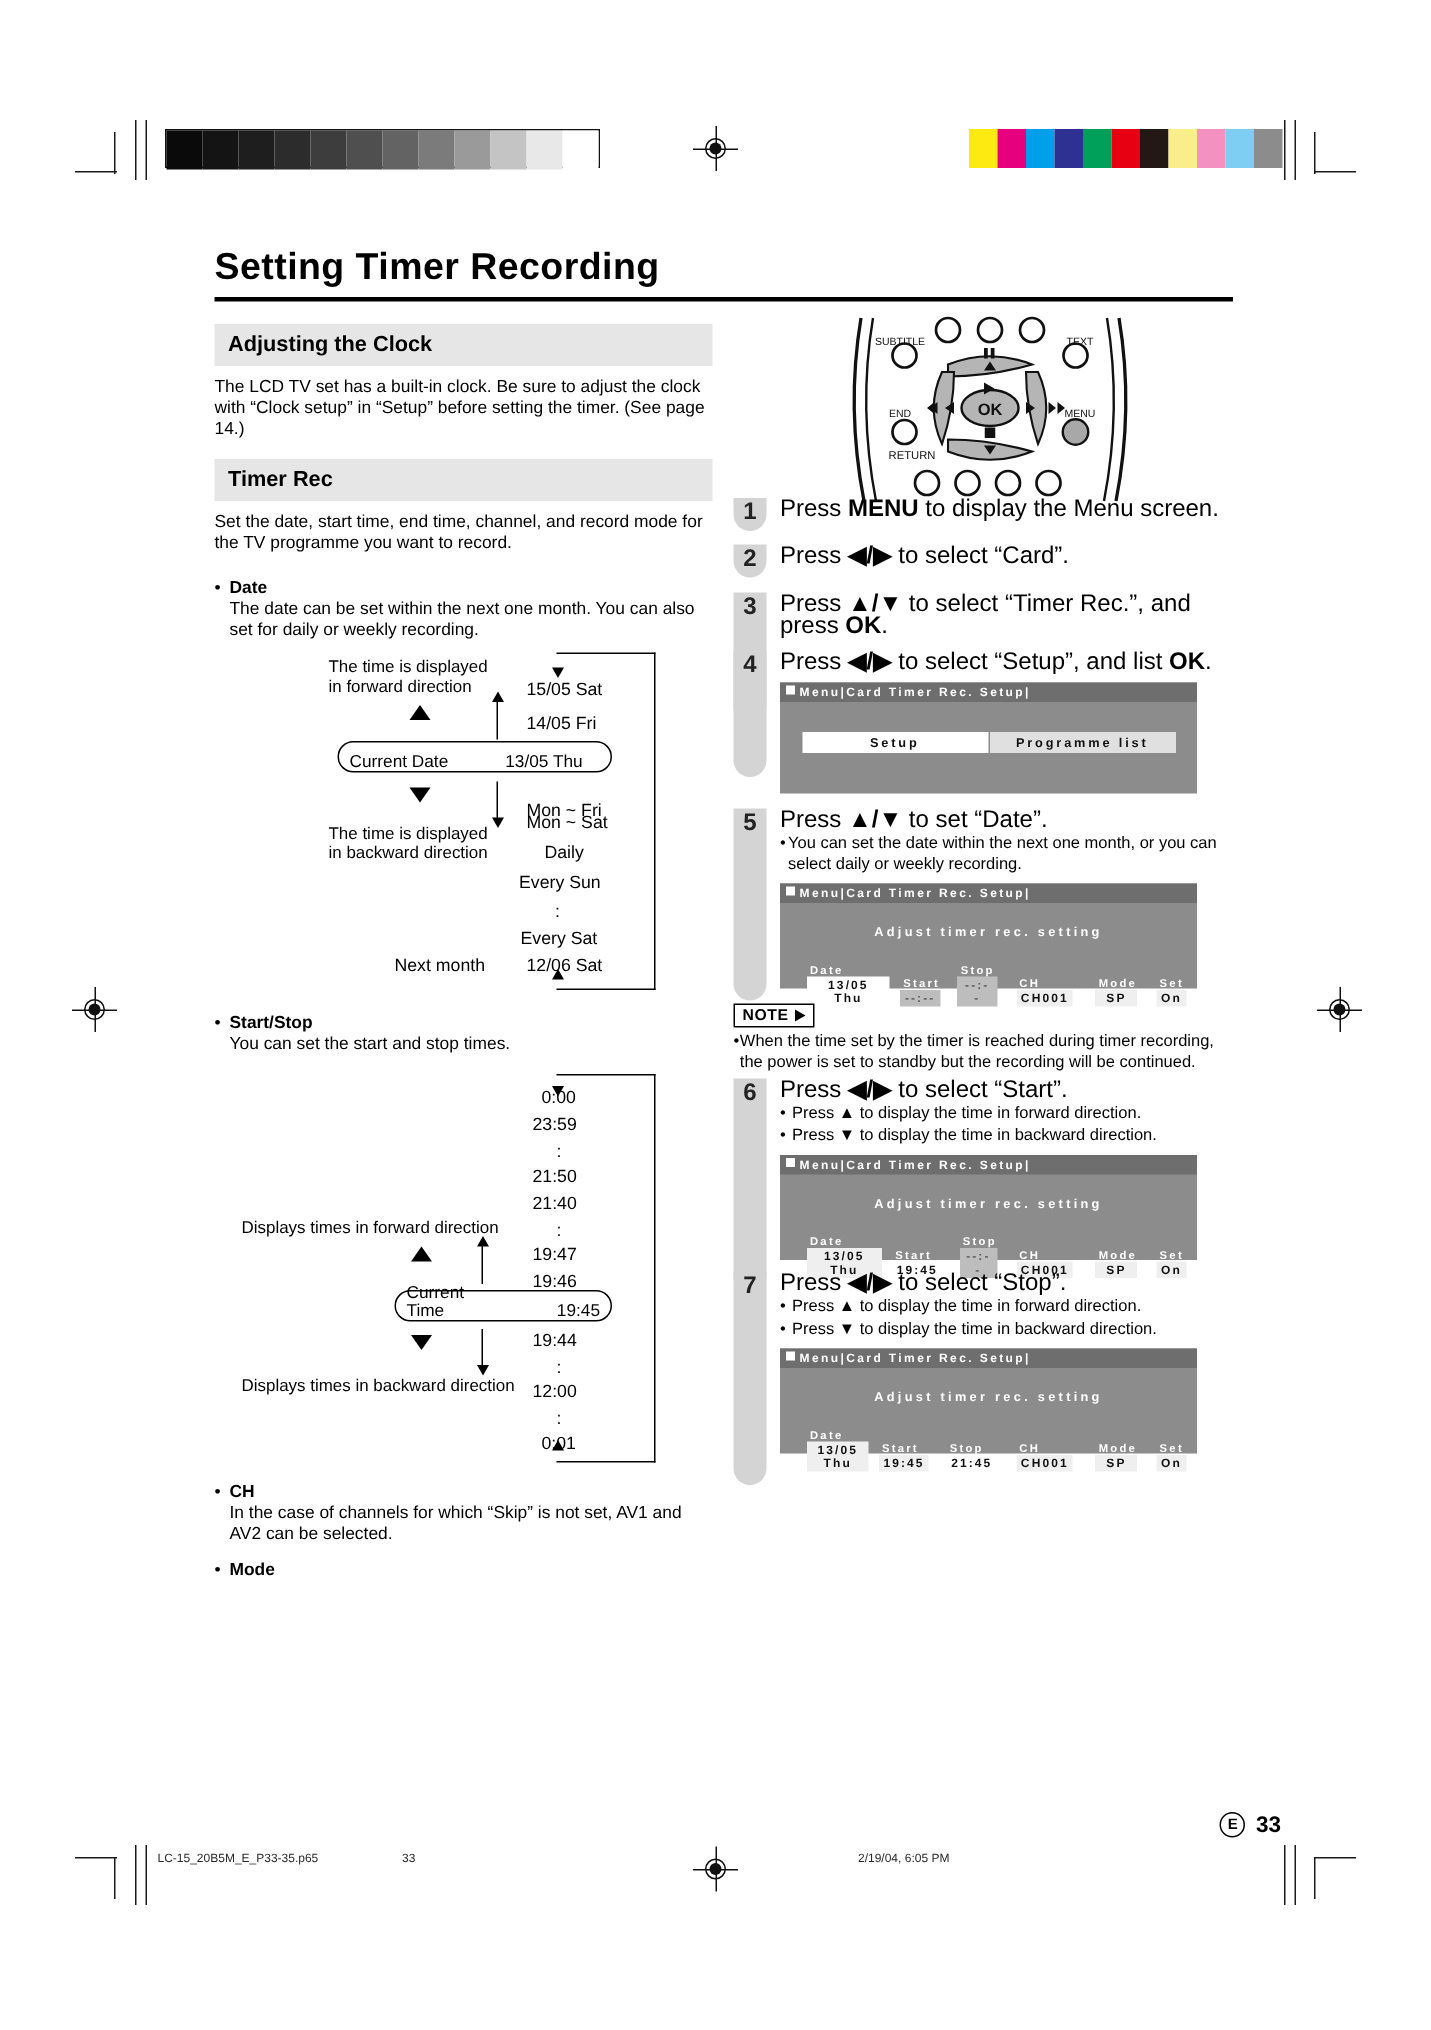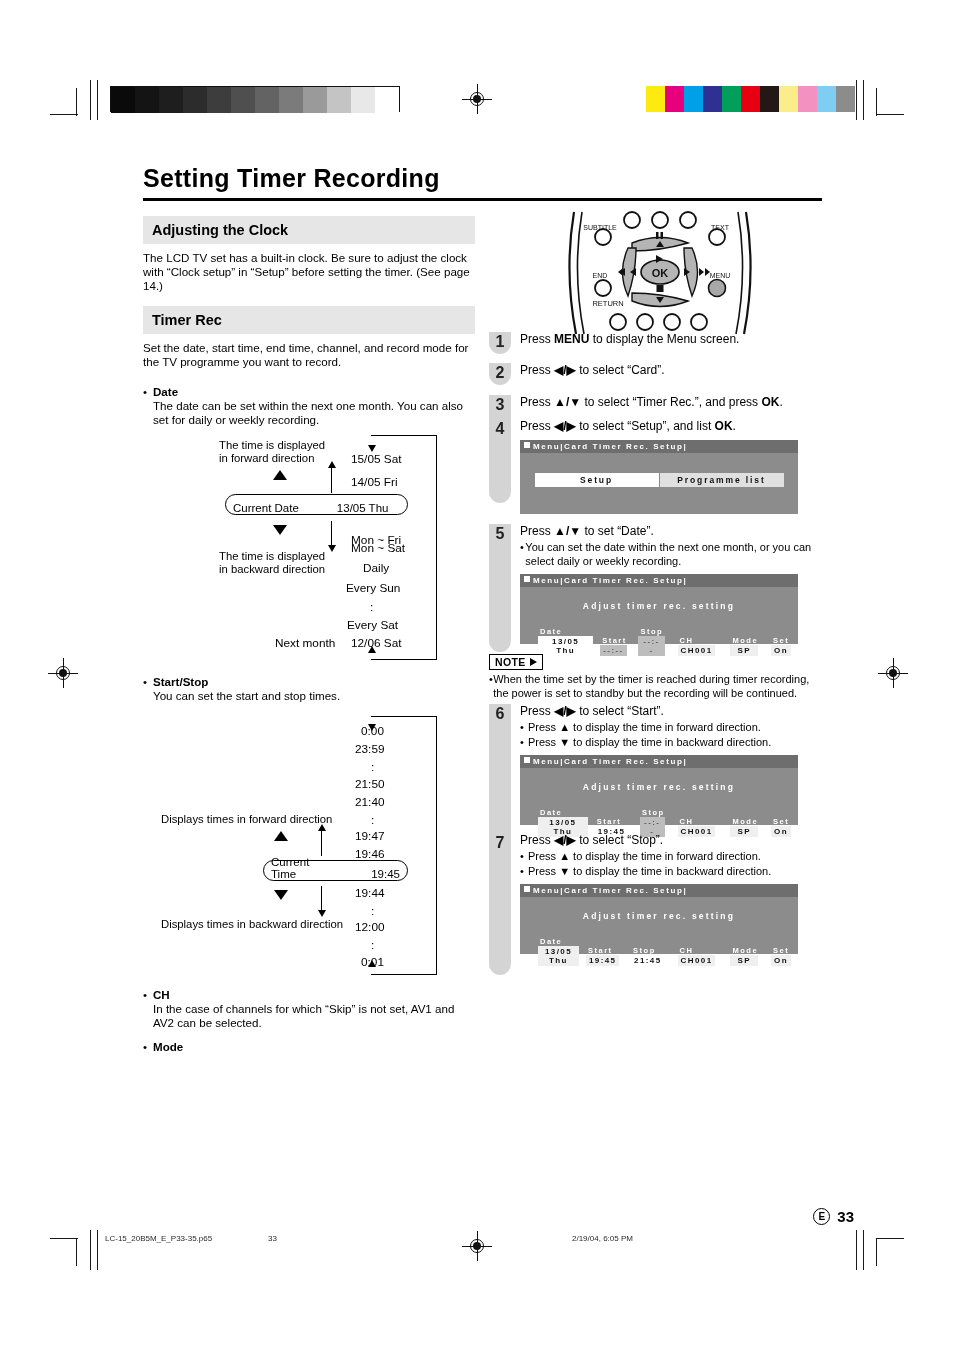--- a/index.html
+++ b/index.html
@@ -99,21 +99,21 @@
   .step {
     position:relative; padding-left:31px; margin-bottom:4px;
   }
   .step-badge {
     position:absolute; left:0; top:0; width:22px;
     background:#d4d4d4; border-radius:0 0 11px 11px;
     text-align:center; font-size:16px; font-weight:bold; color:#222;
     padding-top:1px;
   }
   .step-badge.tall-1 { height:22px; }
-  .step-text { font-size:12px; line-height:15px; }
+  .step-text { font-size:16px; line-height:15px; }
   .step-sub { font-size:11px; line-height:14px; margin-top:1px; }
   .sub-li { display:flex; }
   .sub-li .d { width:8px; }
   b { font-weight:bold; }
 
   
   .osd {
     background:#8c8c8c; margin-top:6px; position:relative;
     font-family:"Liberation Sans", sans-serif;
   }
@@ -302,21 +302,21 @@
       <div class="dgm-val" style="left:227px;top:163px;">:</div>
       <div class="dgm-val" style="left:204px;top:181px;">Every Sat</div>
 
       <div class="tri-dn" style="left:130px;top:88px;"></div>
       <div class="arr-line" style="left:188px;top:84px;height:26px;"></div>
       <div class="arr-head-dn" style="left:185px;top:108px;"></div>
 
       <div class="dgm-label" style="left:76px;top:113px;">The time is displayed</div>
       <div class="dgm-label" style="left:76px;top:126px;">in backward direction</div>
 
-      <div class="dgm-val" style="left:132px;top:199px;">Next month</div>
+      <div class="dgm-val" style="left:120px;top:199px;">Next month</div>
       <div class="dgm-val" style="left:208px;top:199px;">12/06 Sat</div>
 
       <div class="loop" style="left:228px;top:-2px;width:66px;height:225px;"></div>
       <div class="arr-head-dn" style="left:225px;top:8px;"></div>
       <div class="arr-head-up" style="left:225px;top:209px;"></div>
     </div>
 
     <div class="bullet-row" style="margin-top:10px;">
       <div class="bullet-dot">•</div>
       <div class="bullet-body">

